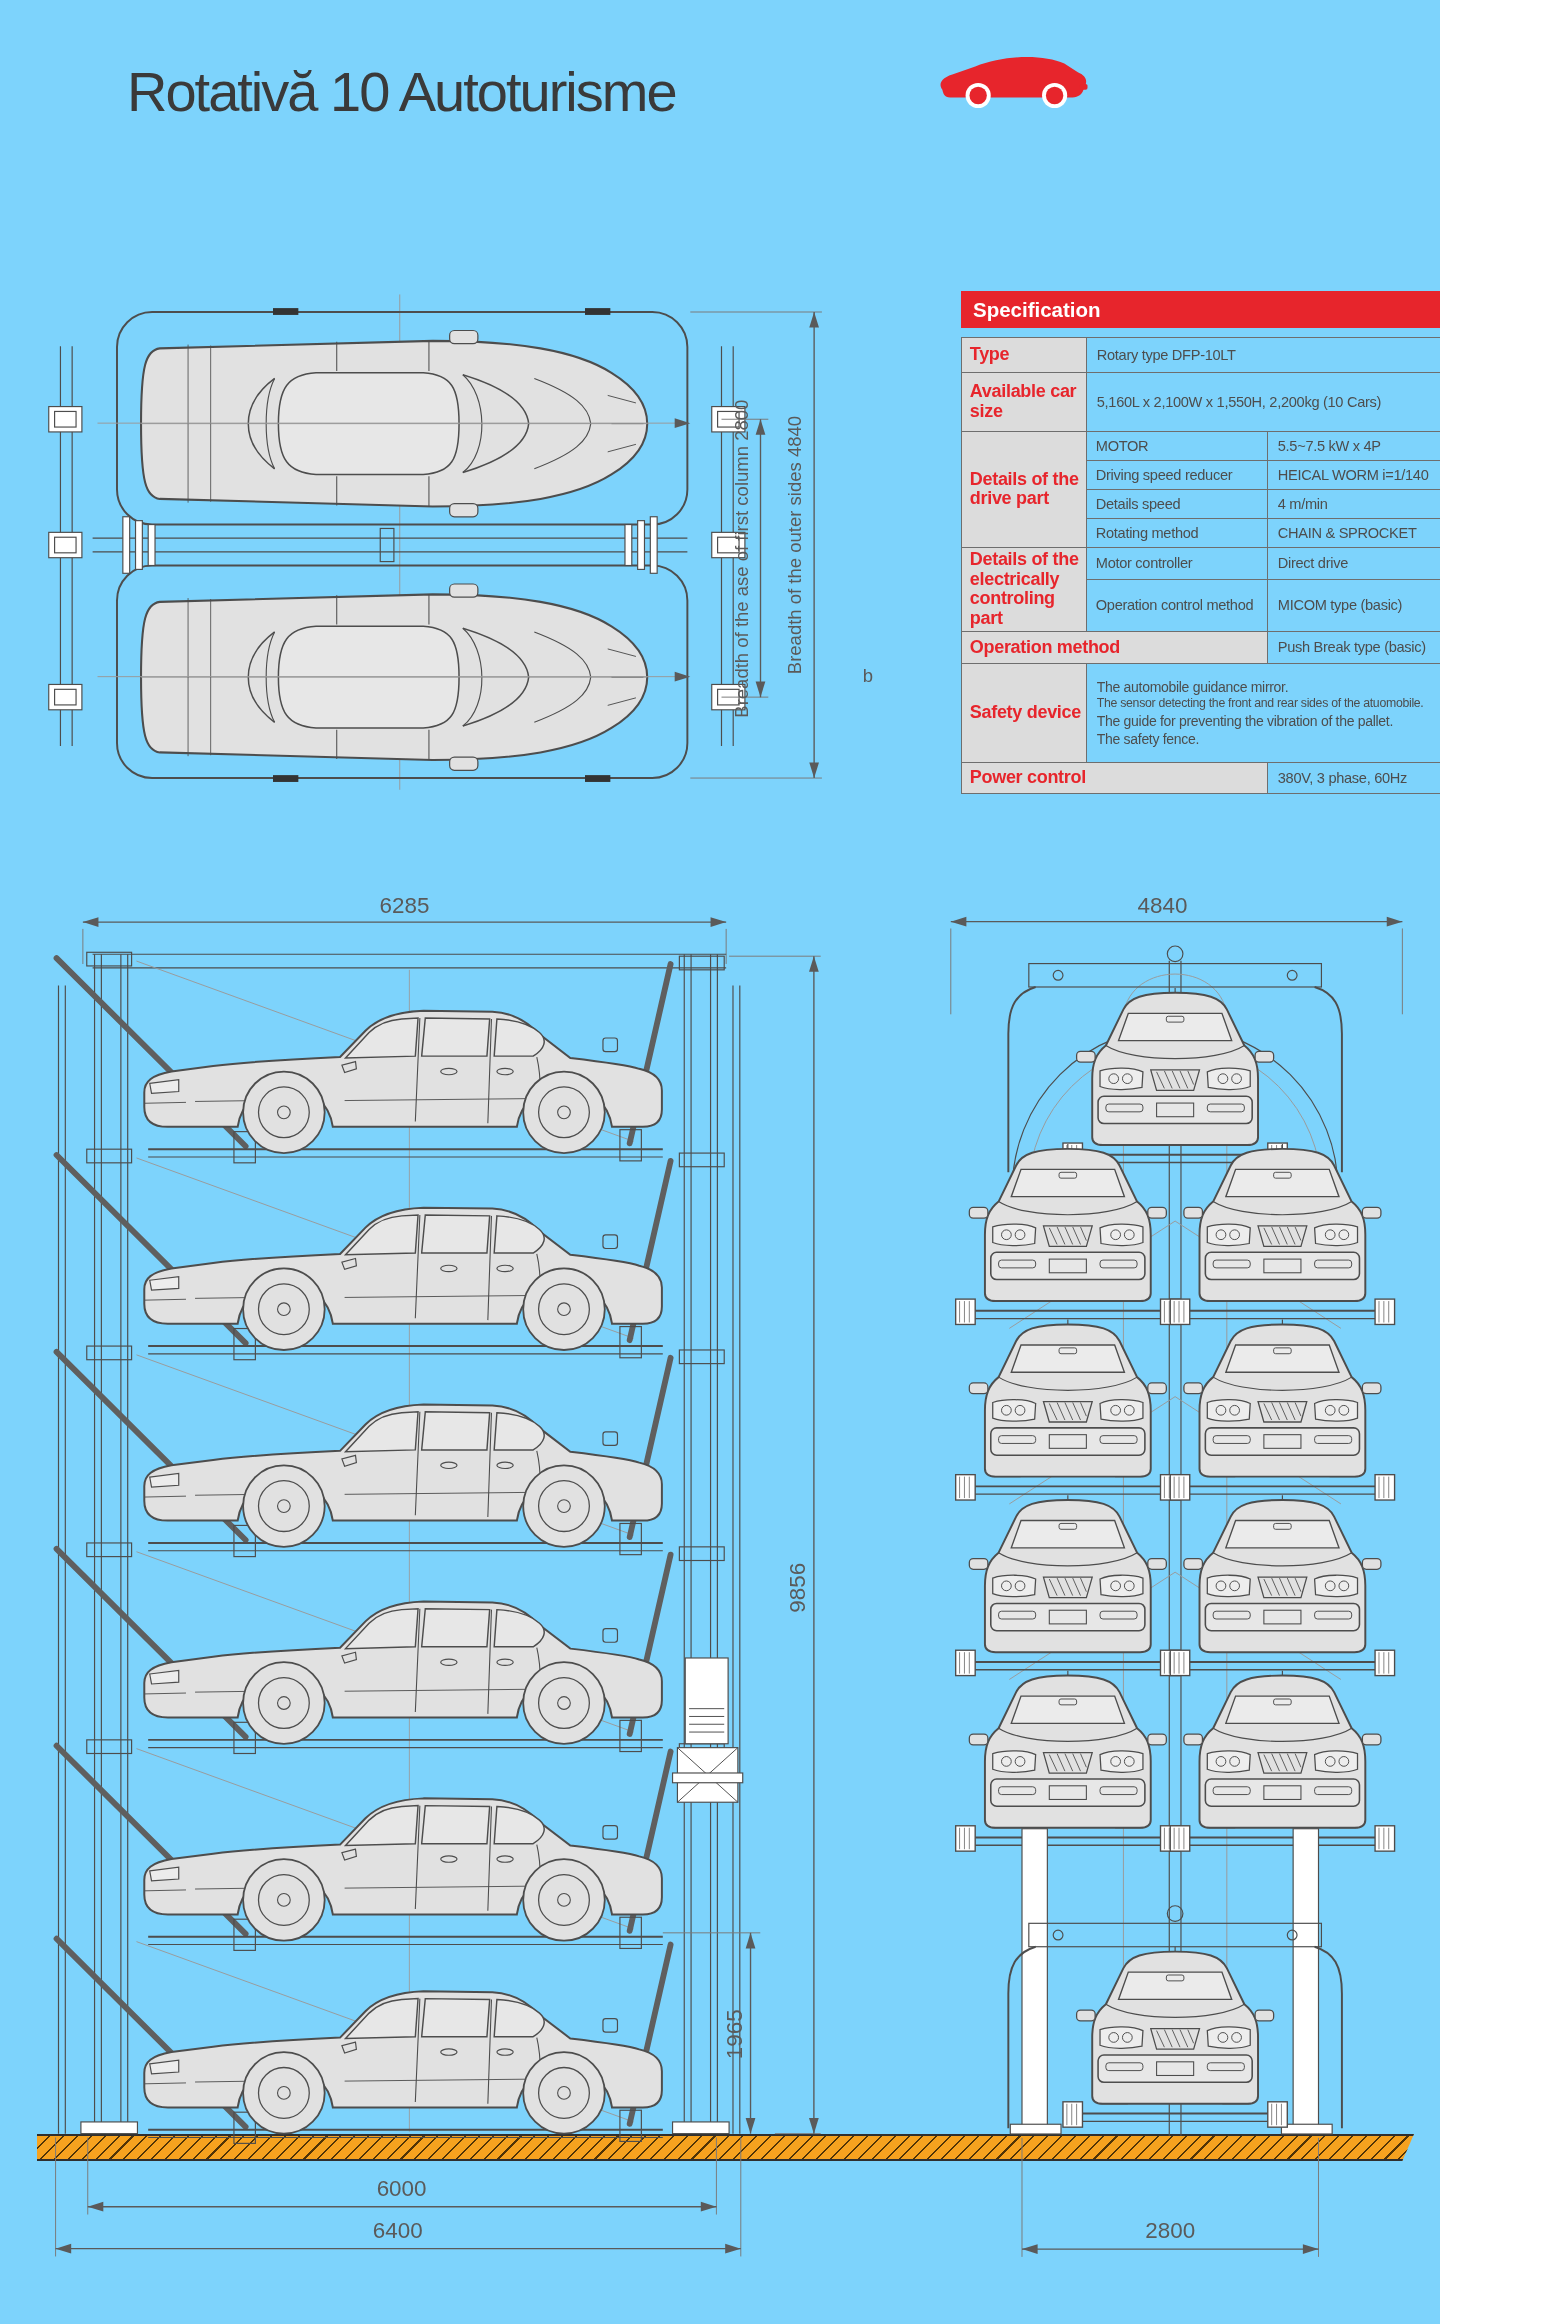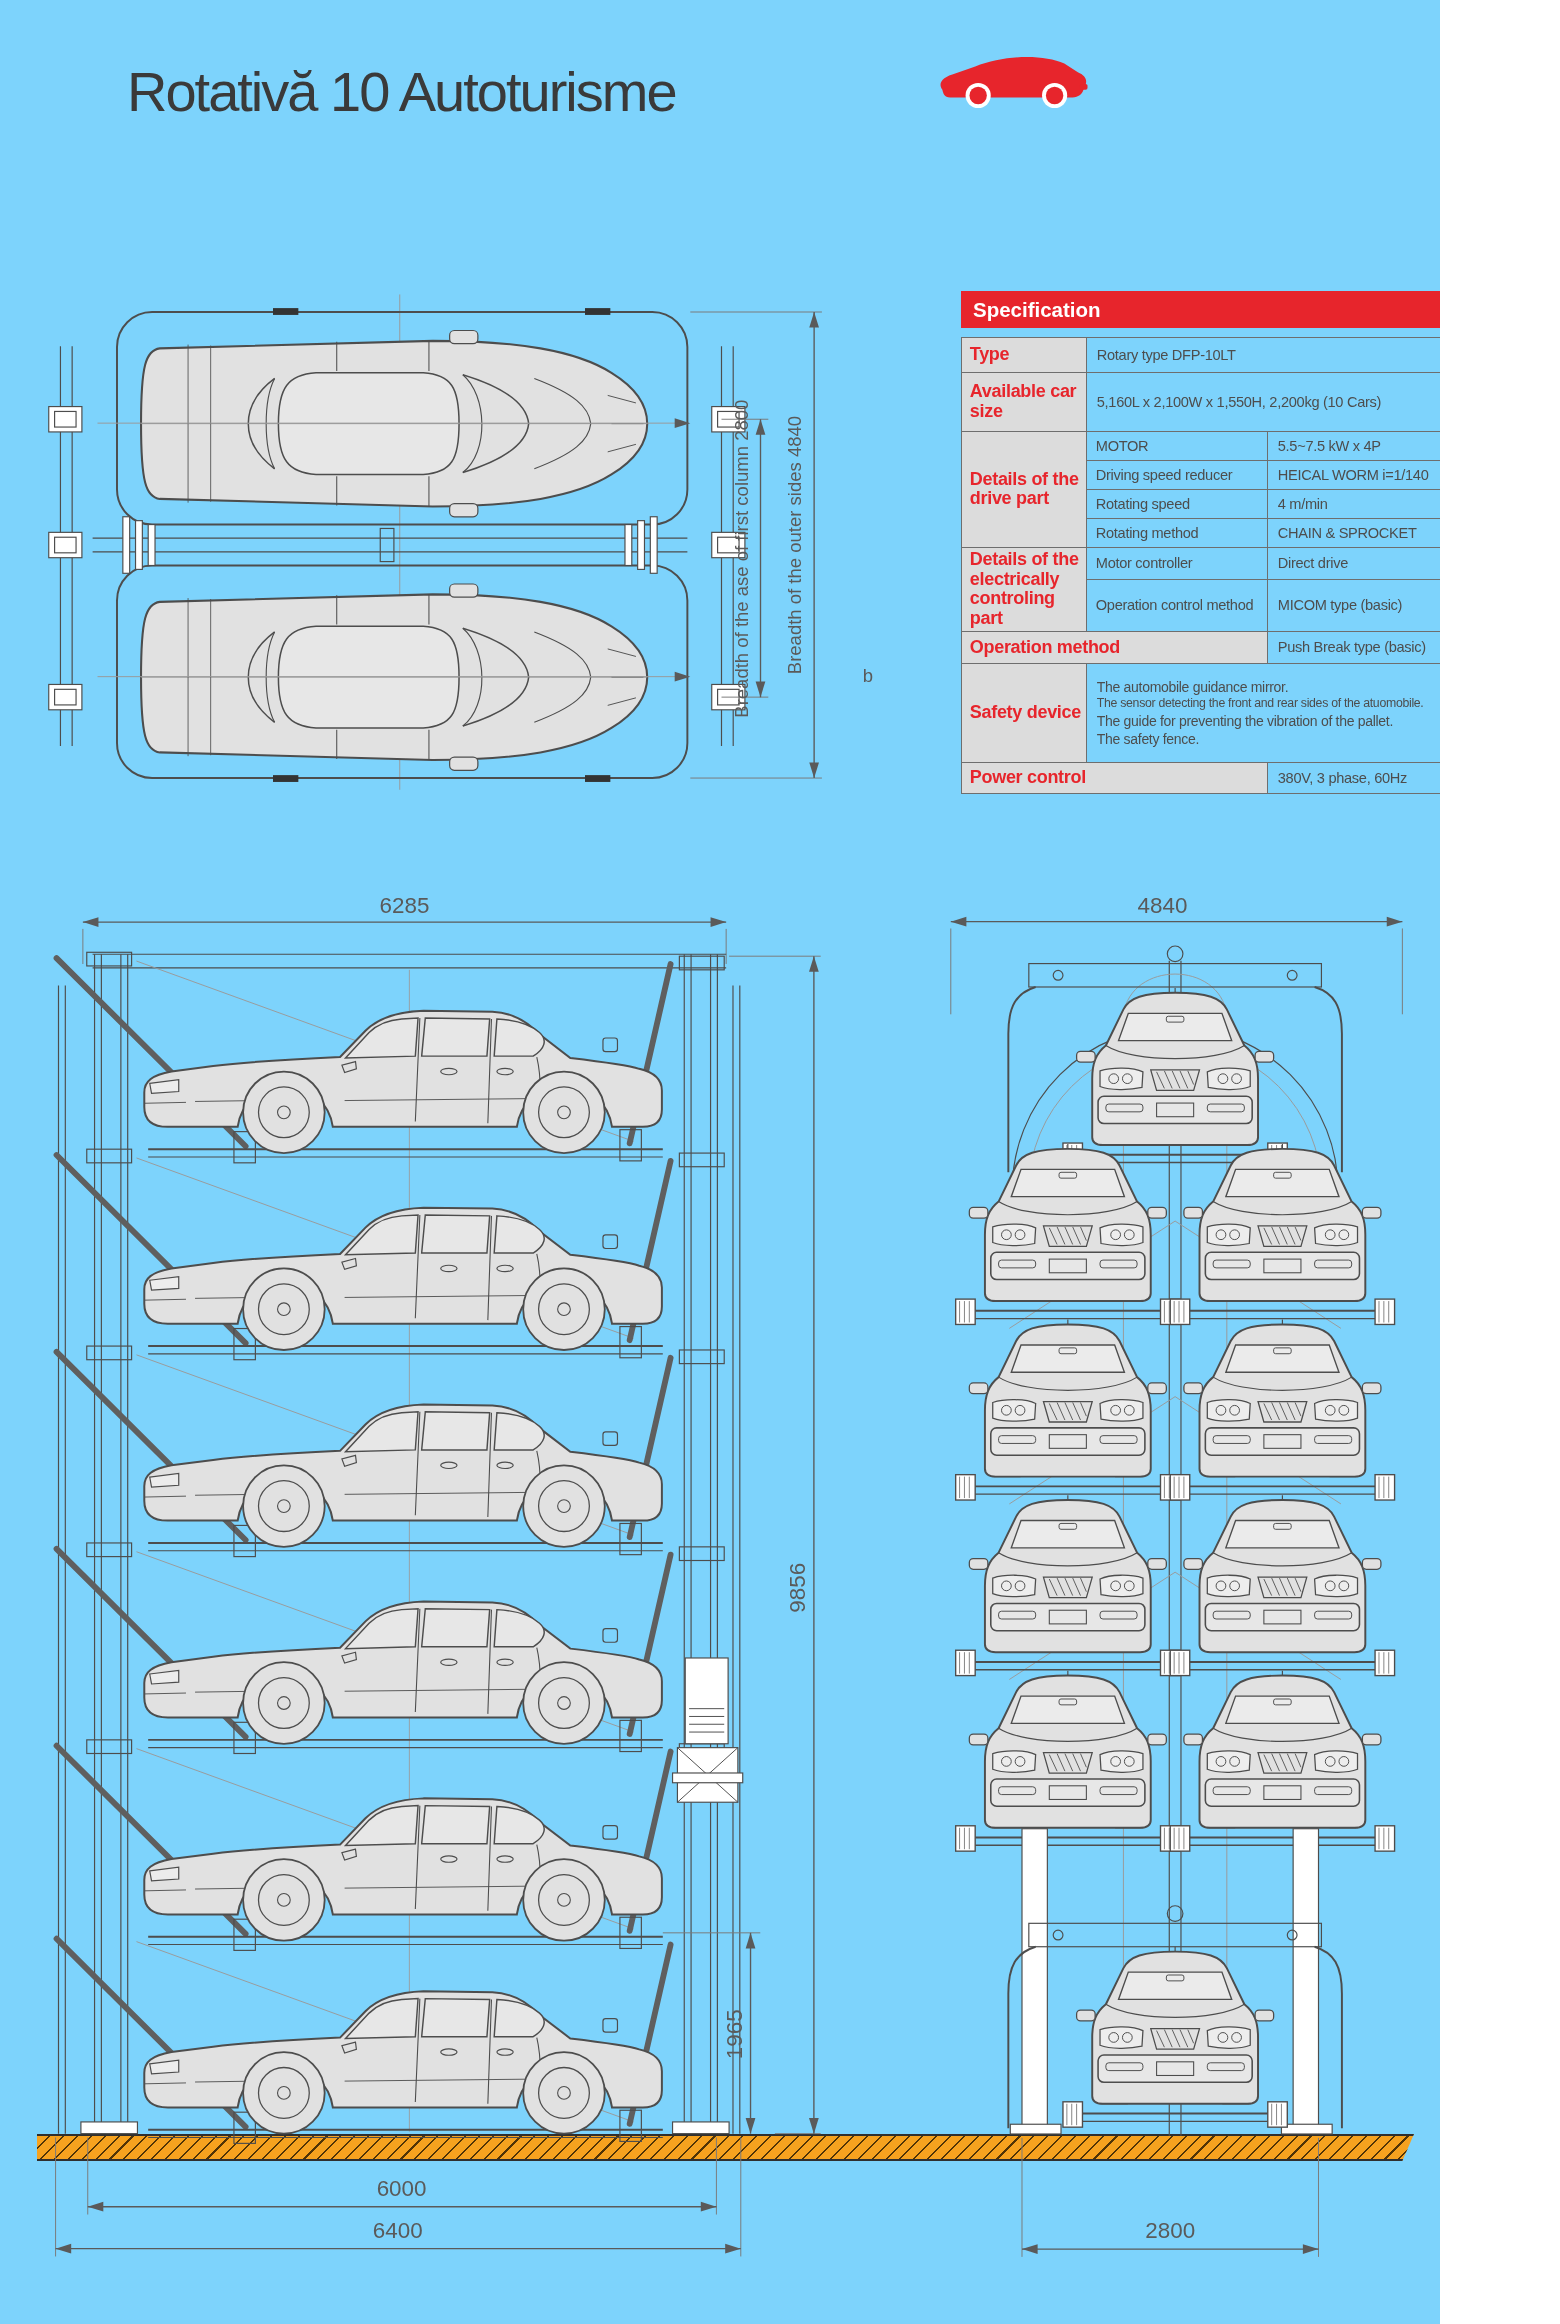--- a/index.html
+++ b/index.html
@@ -234,21 +234,21 @@
       <tr class="h30">
         <td class="lab" rowspan="4">Details of the drive part</td>
         <td class="sub">MOTOR</td>
         <td class="val">5.5~7.5 kW x 4P</td>
       </tr>
       <tr class="h30">
         <td class="sub">Driving speed reducer</td>
         <td class="val">HEICAL WORM i=1/140</td>
       </tr>
       <tr class="h30">
-        <td class="sub">Rotating speed</td>
+        <td class="sub">Details speed</td>
         <td class="val">4 m/min</td>
       </tr>
       <tr class="h30">
         <td class="sub">Rotating method</td>
         <td class="val">CHAIN &amp; SPROCKET</td>
       </tr>
       <tr class="h30">
         <td class="lab" rowspan="2">Details of the electrically controling part</td>
         <td class="sub">Motor controller</td>
         <td class="val">Direct drive</td>

